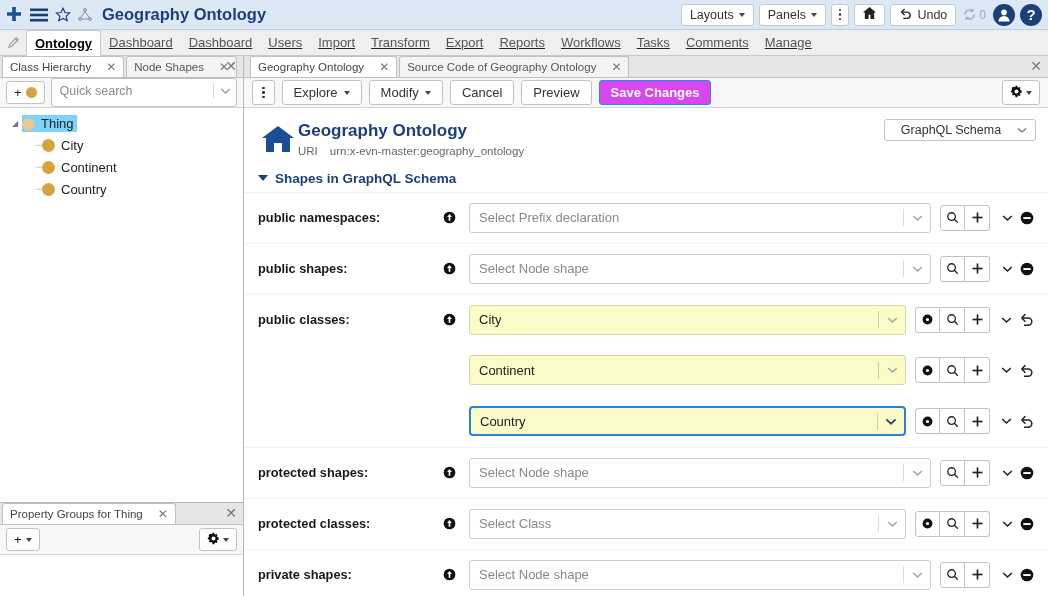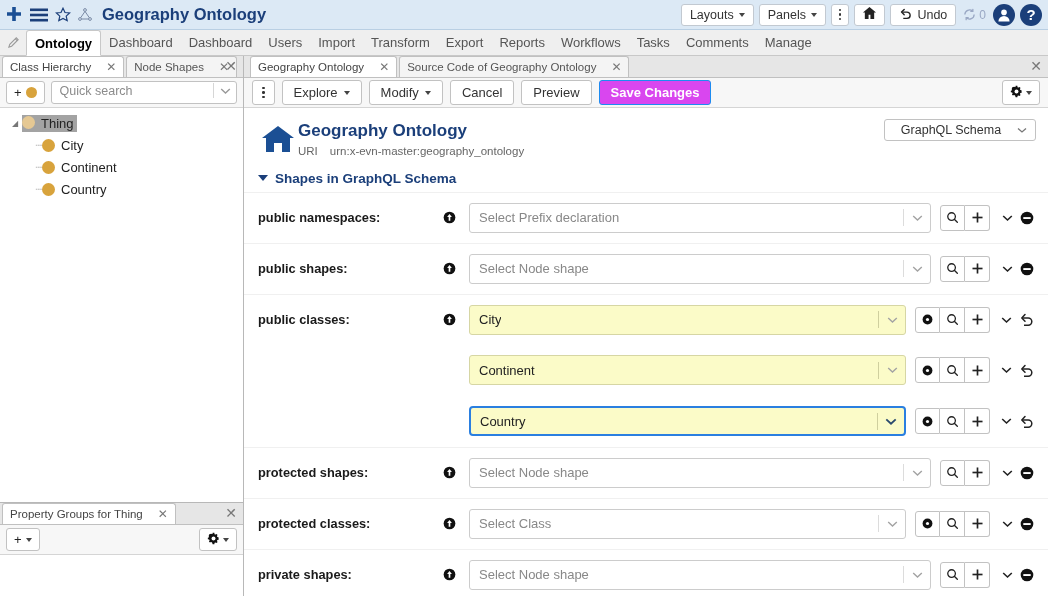--- a/index.html
+++ b/index.html
@@ -100,20 +100,21 @@
   .help-circle { font-weight: bold; font-size: 15px; line-height: 1; }
 
   
   #main-nav {
     height: 26px;
     background: #efefef;
     border-bottom: 1px solid #c8c8c8;
     display: flex;
     align-items: stretch;
     padding-left: 4px;
+    text-decoration: underline;
   }
   #pencil-icon {
     display: flex; align-items: center;
     padding: 0 6px 0 3px;
     color: #999;
   }
   .nav-item {
     display: flex;
     align-items: center;
     padding: 0 8px;
@@ -212,21 +213,21 @@
     font-size: 13px;
   }
   .dot-gold {
     width: 11px; height: 11px;
     border-radius: 50%;
     background: #d8a33c;
     display: inline-block;
   }
   .quick-search {
     flex: 1;
-    height: 23px;
+    height: 29px;
     background: #fff;
     border: 1px solid #c2c2c2;
     border-radius: 3px;
     display: flex;
     align-items: center;
     padding: 0 0 4px 8px;
     color: #8b8b8b;
     font-size: 12.5px;
     cursor: text;
   }
@@ -275,24 +276,24 @@
   .node-dot {
     width: 13px; height: 13px;
     border-radius: 50%;
     background: #d8a33c;
     margin-right: 6px;
     flex: 0 0 auto;
   }
   .node-dot.thing { background: #e5c893; }
   .node-label { white-space: nowrap; }
   .tree-row.selected .node-label-wrap {
-    background: #a3a3a3;
+    background: #7dd3fc;
     padding: 1px 3px 1px 0;
     display: inline-flex;
-    align-items: flex-start;
+    align-items: flex-end;
   }
   .node-label-wrap { display: inline-flex; align-items: center; }
   #left-bottom-panel {
     height: 94px;
     border-top: 1px solid #b8b8b8;
     display: flex;
     flex-direction: column;
     background: #fff;
   }
   .gear-btn {

